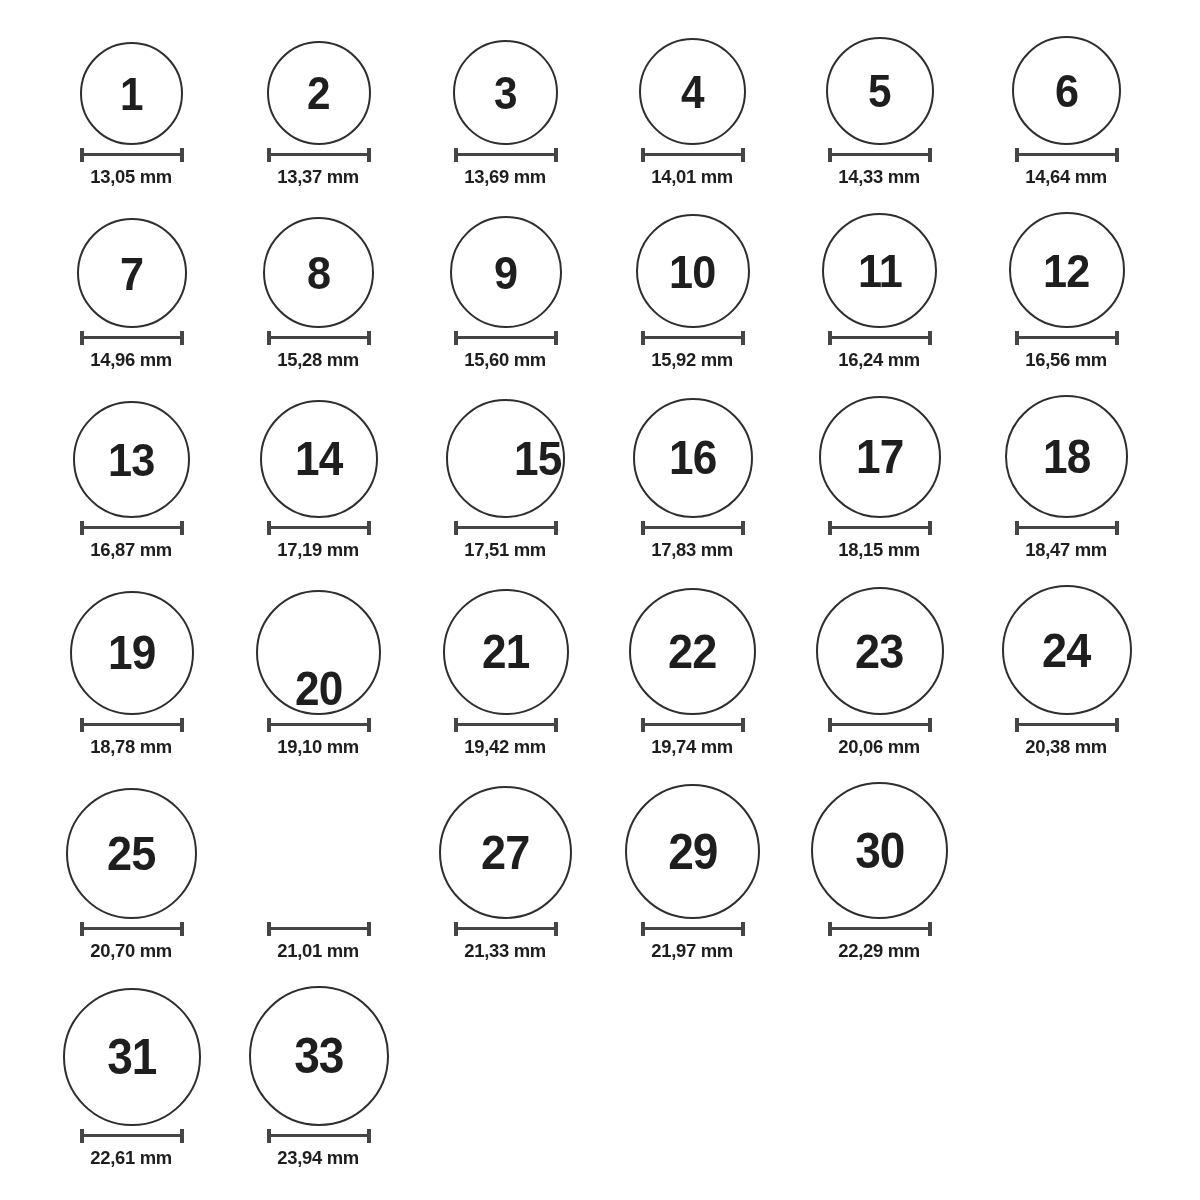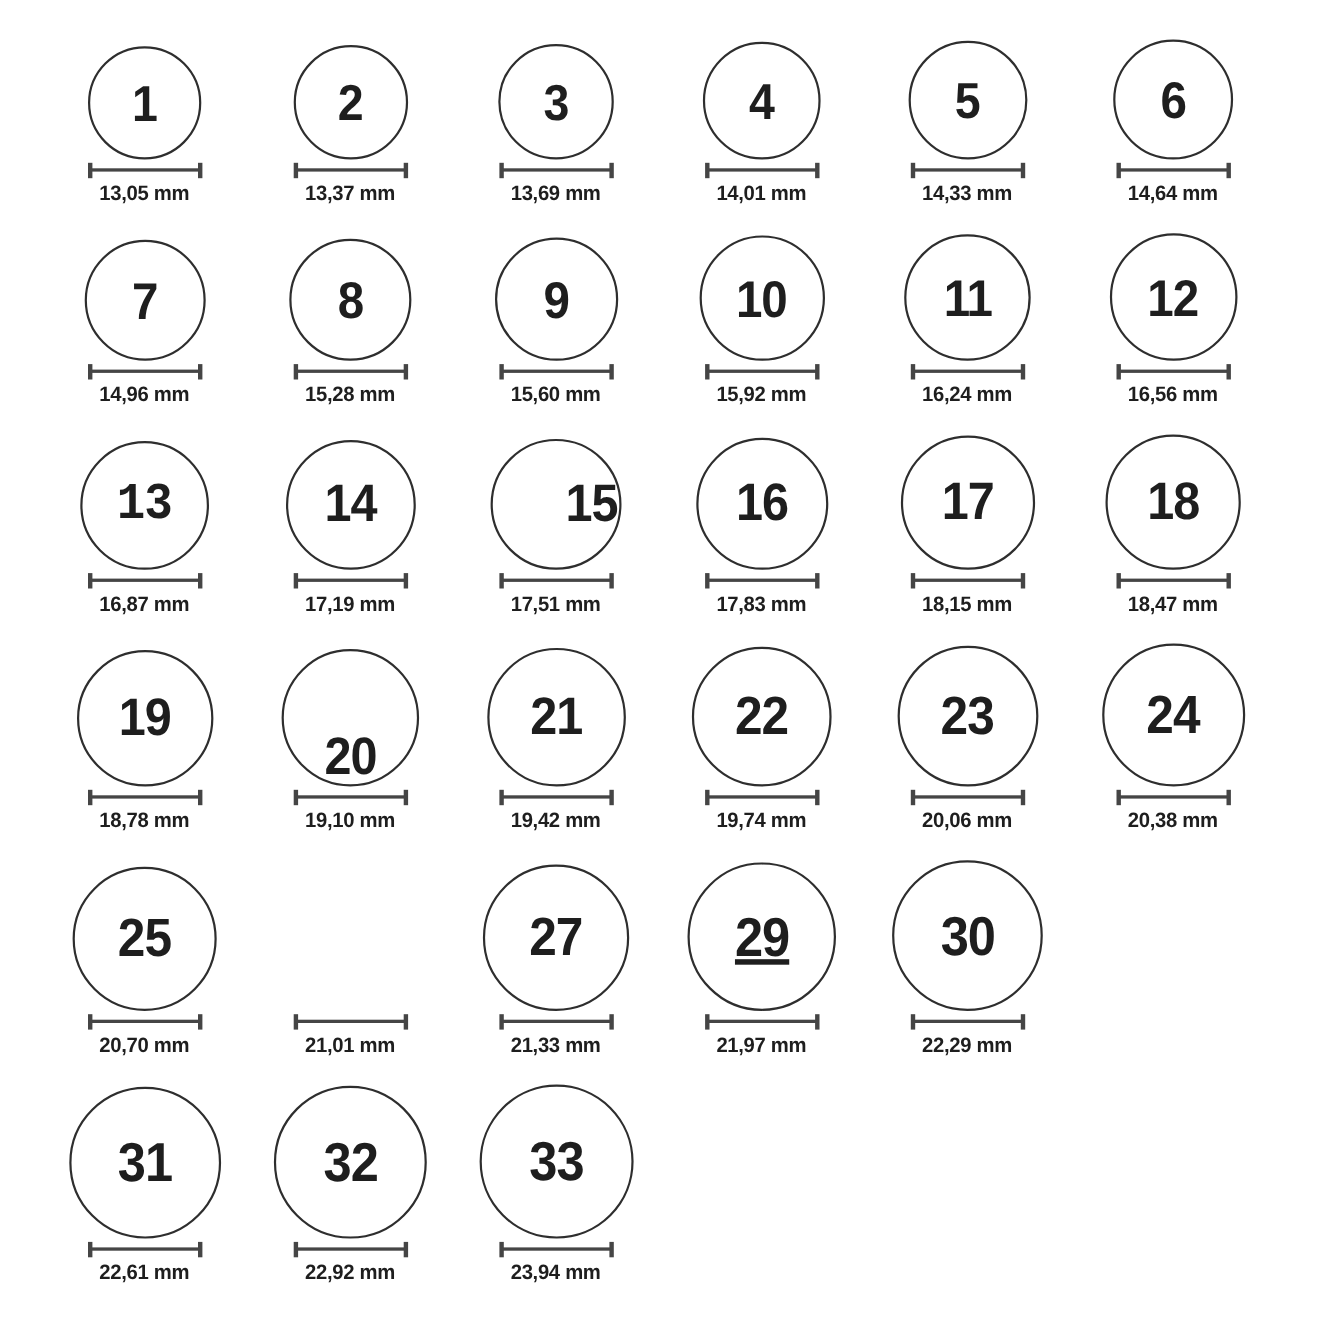--- a/index.html
+++ b/index.html
@@ -201,21 +201,21 @@
       <span class="num" style="font-size: 47px;">12</span>
     </div>
     <div class="measure">
       <span class="bar"></span>
     </div>
     <div class="label">16,56 mm</div>
   </div>
 </div>
     <div class="row">
   <div class="cell">
-    <div class="circle" style="width: 117px; height: 117px; font-family: Liberation Mono, monospace;">
+    <div class="circle" style="width: 117px; height: 117px;">
       <span class="num" style="font-size: 47px;">13</span>
     </div>
     <div class="measure">
       <span class="bar"></span>
     </div>
     <div class="label">16,87 mm</div>
   </div>
 
   <div class="cell">
     <div class="circle" style="width: 118px; height: 118px;">
@@ -351,21 +351,21 @@
       <span class="num" style="font-size: 49px;">27</span>
     </div>
     <div class="measure">
       <span class="bar"></span>
     </div>
     <div class="label">21,33 mm</div>
   </div>
 
 
   <div class="cell">
-    <div class="circle" style="width: 135px; height: 135px; text-decoration: underline;">
+    <div class="circle" style="width: 135px; height: 135px;">
       <span class="num" style="font-size: 50px;">29</span>
     </div>
     <div class="measure">
       <span class="bar"></span>
     </div>
     <div class="label">21,97 mm</div>
   </div>
 
   <div class="cell">
     <div class="circle" style="width: 137px; height: 137px;">
@@ -381,29 +381,20 @@
   <div class="cell">
     <div class="circle" style="width: 138px; height: 138px;">
       <span class="num" style="font-size: 50px;">31</span>
     </div>
     <div class="measure">
       <span class="bar"></span>
     </div>
     <div class="label">22,61 mm</div>
   </div>
 
-  <div class="cell">
-    <div class="circle" style="width: 139px; height: 139px;">
-      <span class="num" style="font-size: 50px;">32</span>
-    </div>
-    <div class="measure">
-      <span class="bar"></span>
-    </div>
-    <div class="label">22,92 mm</div>
-  </div>
 
   <div class="cell">
     <div class="circle" style="width: 140px; height: 140px;">
       <span class="num" style="font-size: 50px;">33</span>
     </div>
     <div class="measure">
       <span class="bar"></span>
     </div>
     <div class="label">23,94 mm</div>
   </div>

